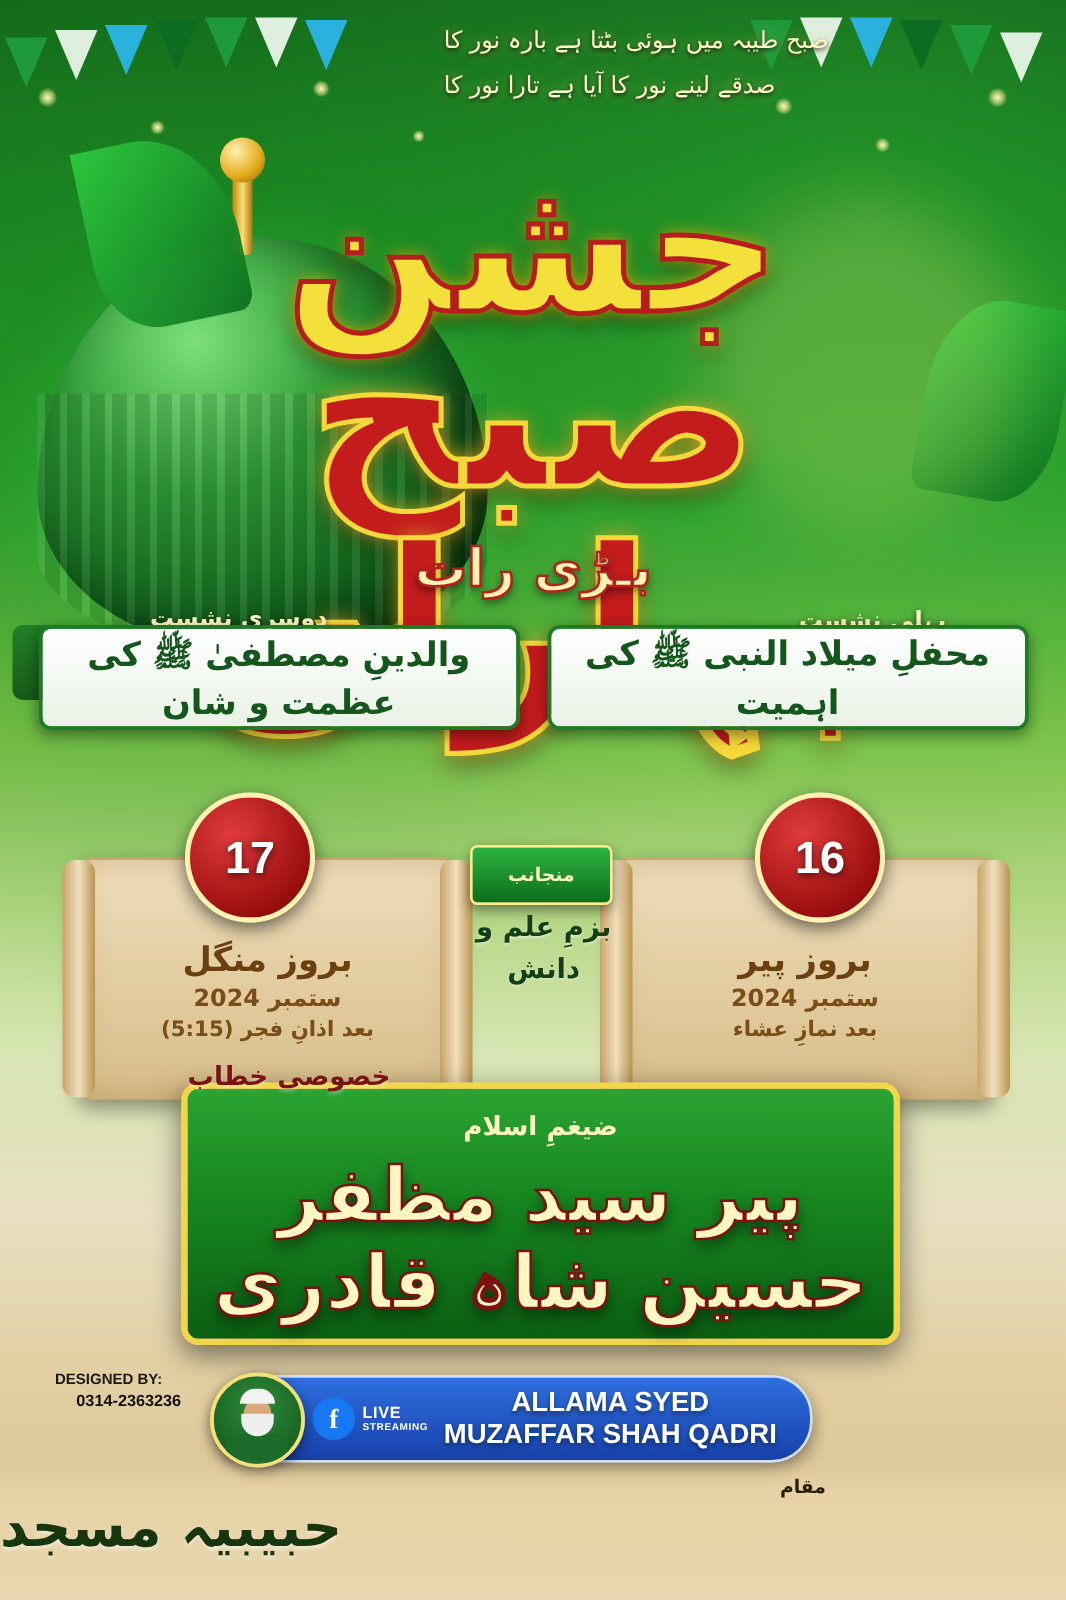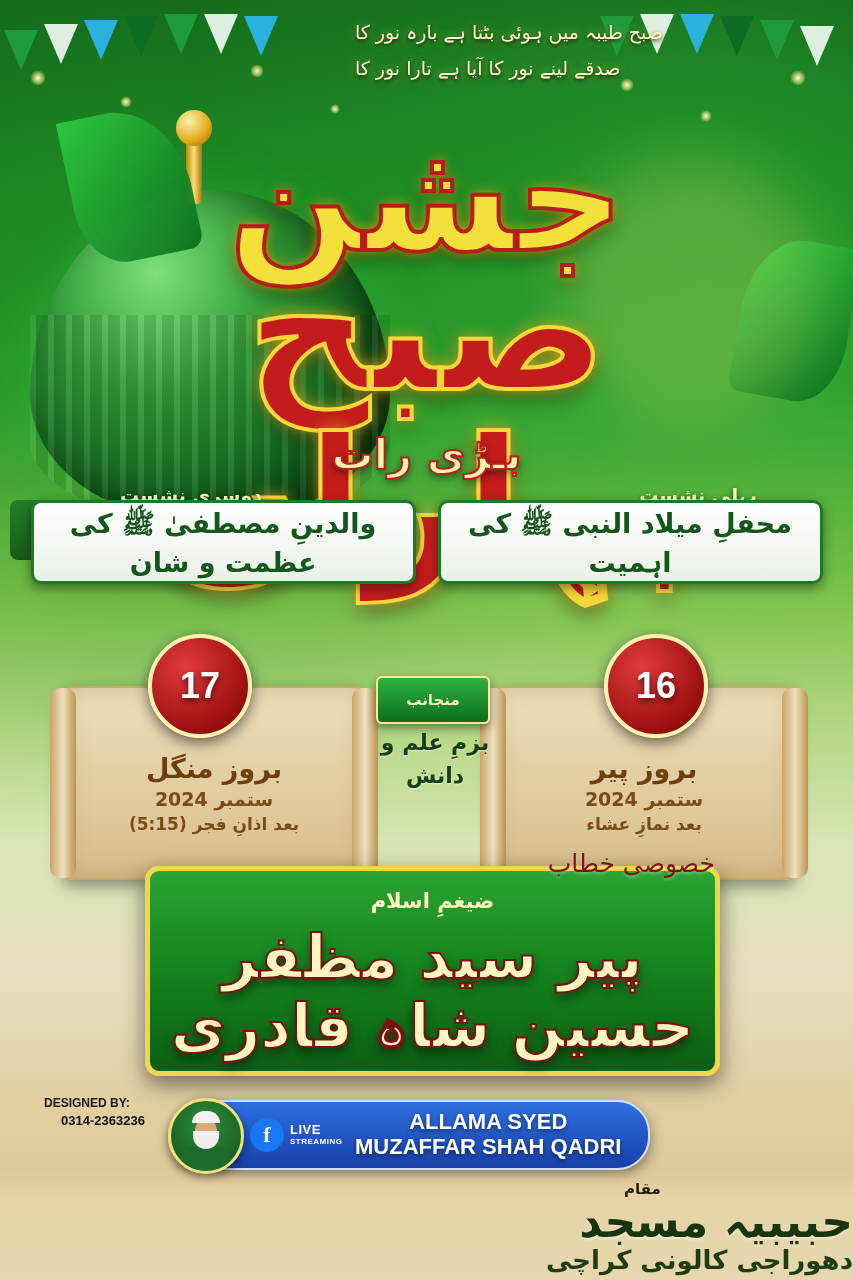--- a/index.html
+++ b/index.html
@@ -97,22 +97,22 @@
     background:linear-gradient(180deg,#2db33f,#0d6d1c);border:2px solid #ffe98a;border-radius:6px;
     display:flex;align-items:center;justify-content:center;color:#fff7c0;font-size:15px;font-weight:bold;
     box-shadow:0 4px 10px rgba(0,0,0,.45);}
   .mid-text{position:absolute;left:350px;top:726px;width:170px;text-align:center;color:#123f14;
     font-size:22px;font-weight:bold;line-height:1.5;text-shadow:0 1px 2px rgba(255,255,255,.5);}
 
   
   .speaker{position:absolute;left:145px;top:866px;width:565px;height:200px;
     background:linear-gradient(180deg,#2aa432 0%, #17861f 45%, #0b5f13 100%);
     border:5px solid #f2d64a;border-radius:14px;box-shadow:0 8px 22px rgba(0,0,0,.5);}
-  .speaker .khitab{position:absolute;left:0;top:-22px;width:100%;text-align:right;
-    color:#7a1414;font-size:25px;font-weight:normal;text-shadow:0 2px 3px rgba(255,255,255,.35);}
+  .speaker .khitab{position:absolute;left:0;top:-22px;width:100%;text-align:left;
+    color:#7a1414;font-size:21px;font-weight:bold;text-shadow:0 2px 3px rgba(255,255,255,.35);}
   .speaker .zia{position:absolute;left:0;top:18px;width:100%;text-align:center;color:#fff6bf;font-size:21px;font-weight:bold;}
   .speaker .name{position:absolute;left:0;top:52px;width:100%;text-align:center;
     font-size:60px;font-weight:bold;color:#fff7c2;-webkit-text-stroke:2px #7d1010;
     text-shadow:0 5px 12px rgba(0,0,0,.55);line-height:1.15;}
 
   
   .designer{position:absolute;left:44px;top:1096px;width:118px;}
   .designer .dh{font-size:12px;font-weight:bold;color:#1a1a1a;}
   .designer .card{margin-top:2px;background:linear-gradient(180deg,#1b5fd8,#0c3f9c);border-radius:6px;
     padding:6px 4px;text-align:center;color:#fff;box-shadow:0 3px 7px rgba(0,0,0,.4);}
@@ -132,21 +132,21 @@
     text-shadow:0 2px 4px rgba(0,0,0,.45);padding-right:14px;}
   .avatar{position:absolute;left:168px;top:1098px;width:70px;height:70px;border-radius:50%;
     background:radial-gradient(circle at 50% 35%, #2f8c3a, #10521a);border:3px solid #f3e07a;overflow:hidden;
     box-shadow:0 4px 10px rgba(0,0,0,.5);}
   .avatar .face{position:absolute;left:24px;top:18px;width:22px;height:24px;border-radius:50%;background:#d9a97a;}
   .avatar .beard{position:absolute;left:22px;top:30px;width:26px;height:18px;border-radius:0 0 14px 14px;background:#efefef;}
   .avatar .cap{position:absolute;left:21px;top:10px;width:28px;height:12px;border-radius:14px 14px 0 0;background:#f2f2f2;}
   .avatar .body{position:absolute;left:10px;top:46px;width:50px;height:28px;border-radius:10px 10px 0 0;background:#1b6b2a;}
 
   
-  .bottom{position:absolute;left:0;top:1196px;width:853px;text-align:right;}
+  .bottom{position:absolute;left:0;top:1196px;width:853px;text-align:left;}
   .bottom .mlogo{position:absolute;left:624px;top:-16px;color:#2a1c08;font-size:15px;font-weight:bold;}
   .bottom .mname{font-size:44px;font-weight:bold;color:#17350f;text-shadow:0 2px 3px rgba(255,255,255,.45);}
   .bottom .maddr{font-size:26px;font-weight:bold;color:#1d3d12;margin-top:-2px;}
   .sand{position:absolute;left:0;top:1168px;width:853px;height:112px;
     background:linear-gradient(180deg, rgba(226,203,158,0) 0%, #e6d2a6 25%, #e8d7ae 100%);}
 </style>
 </head>
 <body>
 
 <div id="poster">
@@ -259,16 +259,15 @@
     <div class="body"></div>
       <div class="face"></div>
       <div class="beard"></div>
       <div class="cap"></div>
   </div>
 
   <div class="sand"></div>
   <div class="bottom urdu">
     <div class="mlogo">مقام</div>
     <div class="mname">حبیبیہ مسجد</div>
-    <div class="maddr">دھوراجی کالونی کراچی</div>
   </div>
 
 </div>
 
 </body></html>

